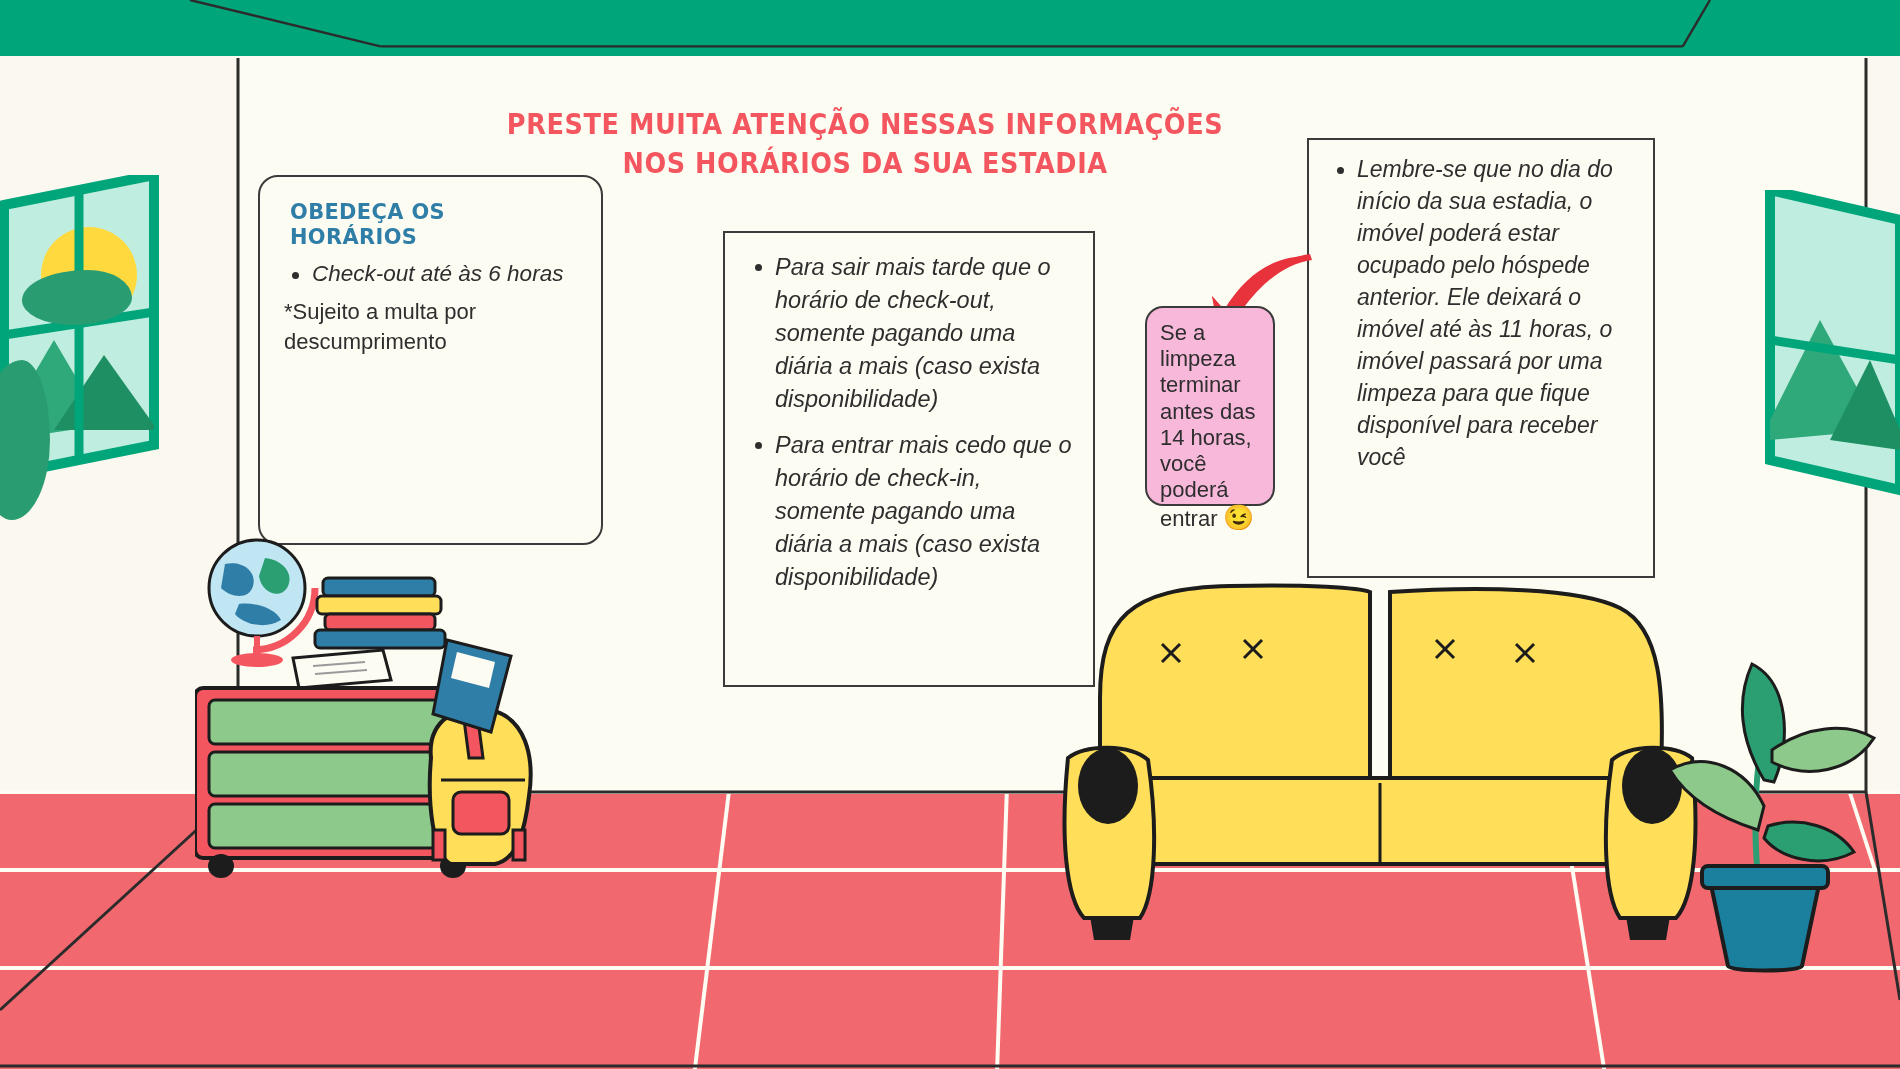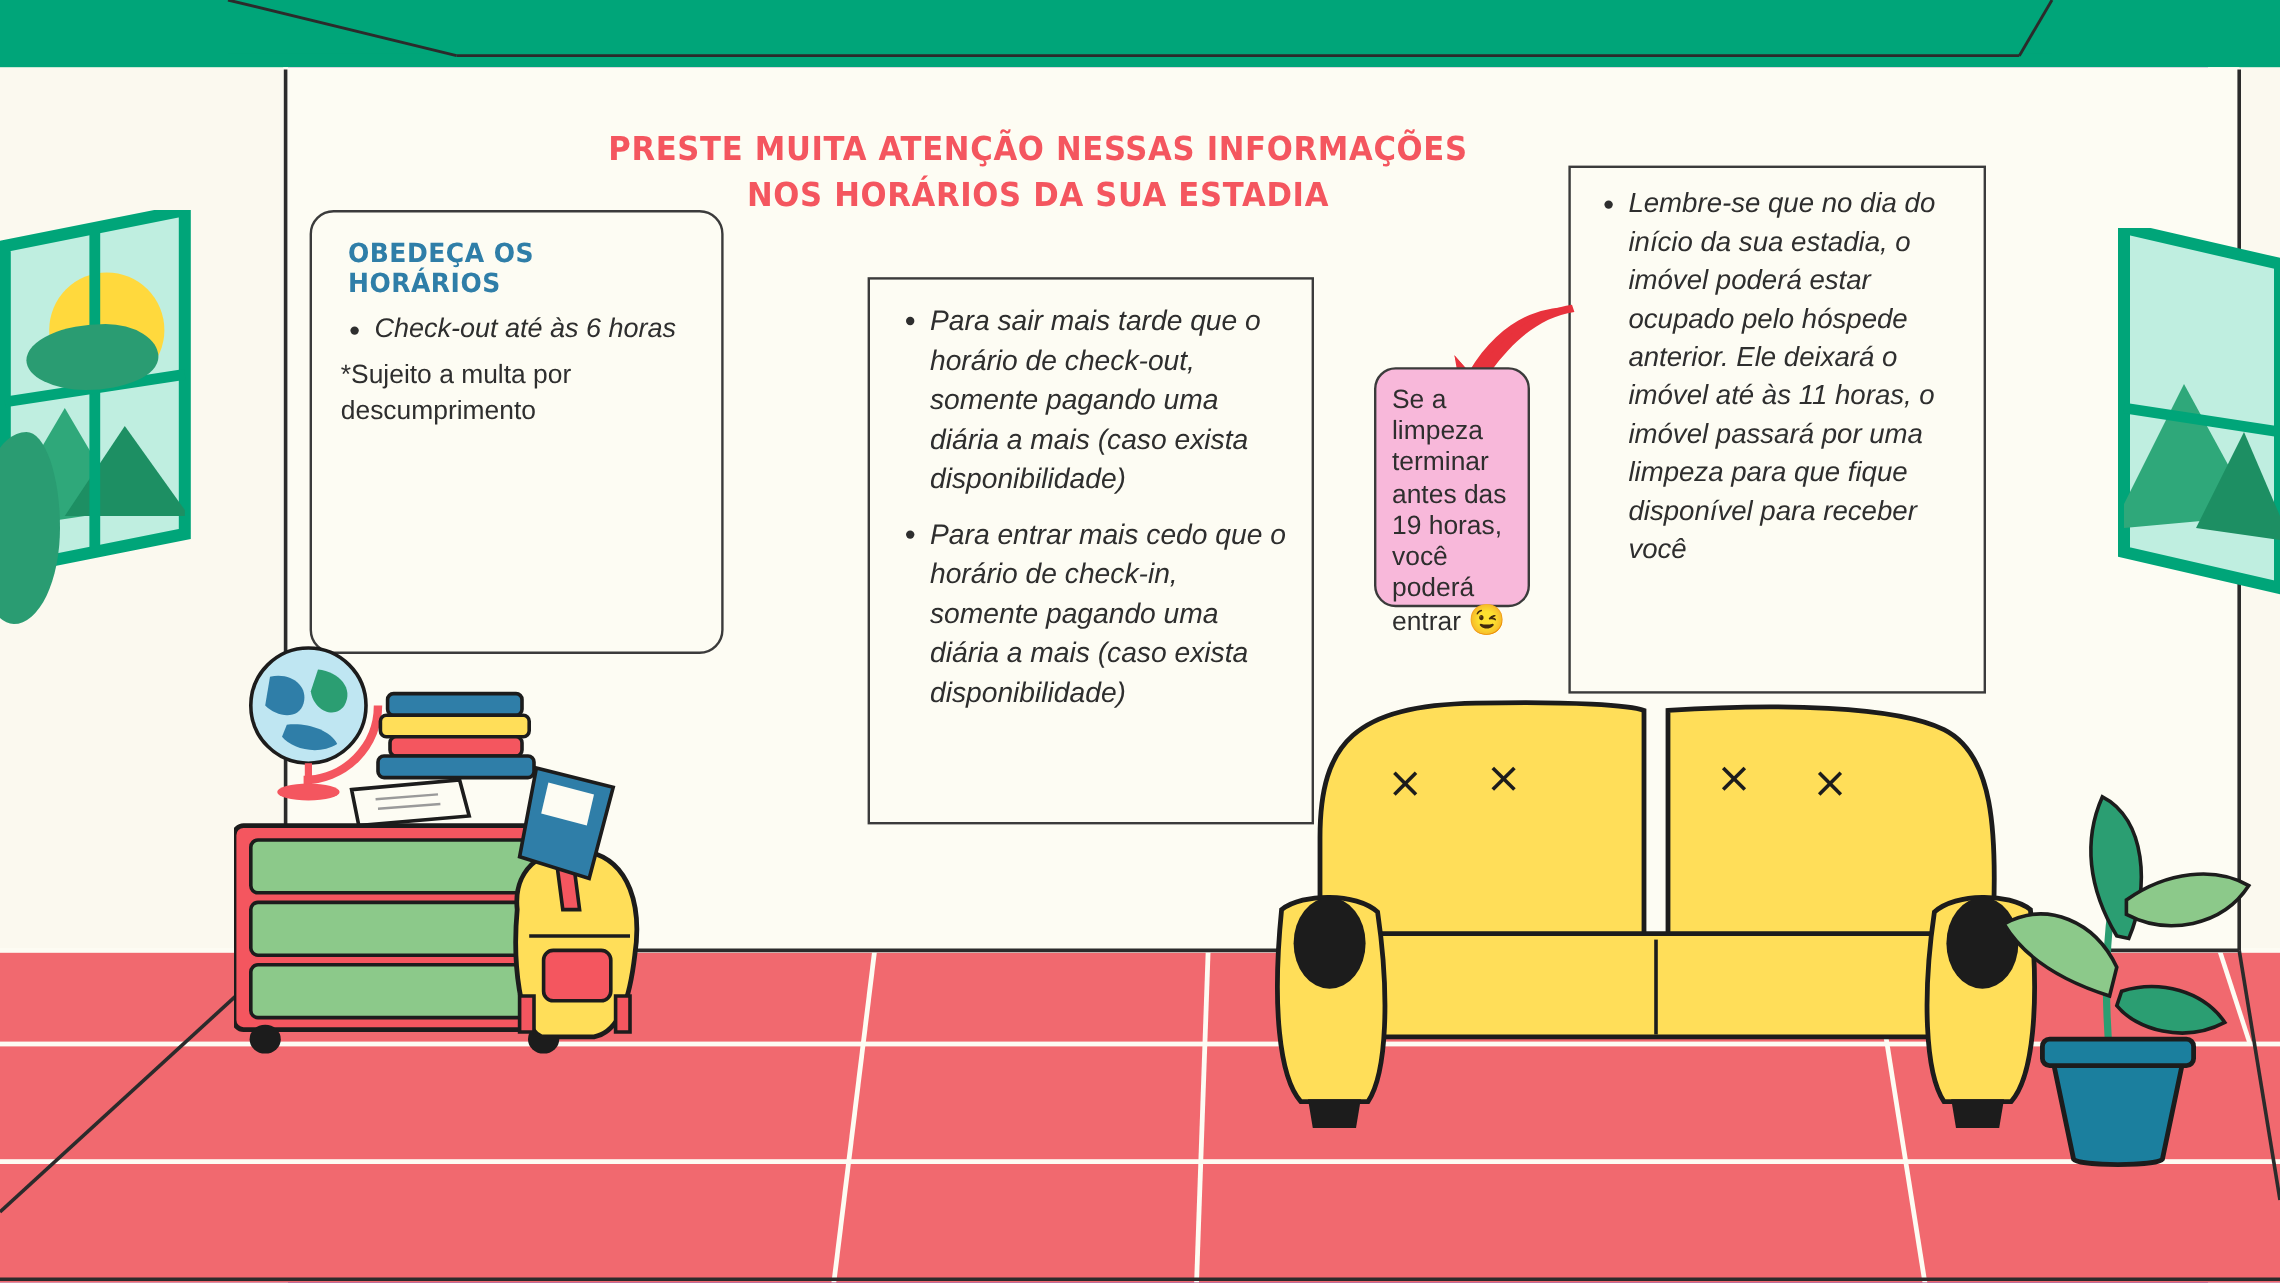--- a/index.html
+++ b/index.html
@@ -6,21 +6,21 @@
   html, body {
     margin: 0;
     padding: 0;
     background: #ffffff;
   }
   #stage {
     position: relative;
     width: 1900px;
     height: 1069px;
     overflow: hidden;
-    background: #4c1d95;
+    background: #7f1d1d;
     font-family: "Liberation Sans", sans-serif;
   }
 
   
   .room-ceiling {
     position: absolute;
     left: 0; top: 0;
     width: 1900px; height: 56px;
     background: #00a579;
   }
@@ -251,21 +251,21 @@
   </div>
 
   <div class="arrow-wrap">
     <svg width="130" height="95" viewBox="0 0 130 95">
       <path d="M118 4 C 95 10, 70 28, 46 60 L 70 58 L 34 86 L 22 44 L 34 58 C 58 18, 88 4, 118 4 Z" fill="#e8323c"></path>
       <path d="M120 2 C 92 6, 62 26, 38 62 L 22 44 L 30 90 L 74 60 L 52 58 C 74 28, 96 12, 122 8 Z" fill="#e8323c"></path>
     </svg>
   </div>
 
   <div class="callout">
-    <span>Se a limpeza terminar antes das 19 horas, você poderá entrar</span>
+    <span>Se a limpeza terminar antes das 14 horas, você poderá entrar</span>
     <span class="wink">😉</span>
   </div>
 
   <div class="sofa">
     <svg width="640" height="375" viewBox="0 0 640 375">
 
       <path d="M40 120 C 40 40, 70 10, 170 8 C 250 6, 300 10, 310 14 L 310 210 L 40 210 Z" fill="#ffde59" stroke="#1c1c1c" stroke-width="4"></path>
       <path d="M330 14 C 420 8, 520 10, 560 30 C 600 50, 606 110, 600 210 L 330 210 Z" fill="#ffde59" stroke="#1c1c1c" stroke-width="4"></path>
 
       <path d="M22 200 L 618 200 C 628 240, 624 270, 610 286 L 30 286 C 16 266, 12 232, 22 200 Z" fill="#ffde59" stroke="#1c1c1c" stroke-width="4"></path>

